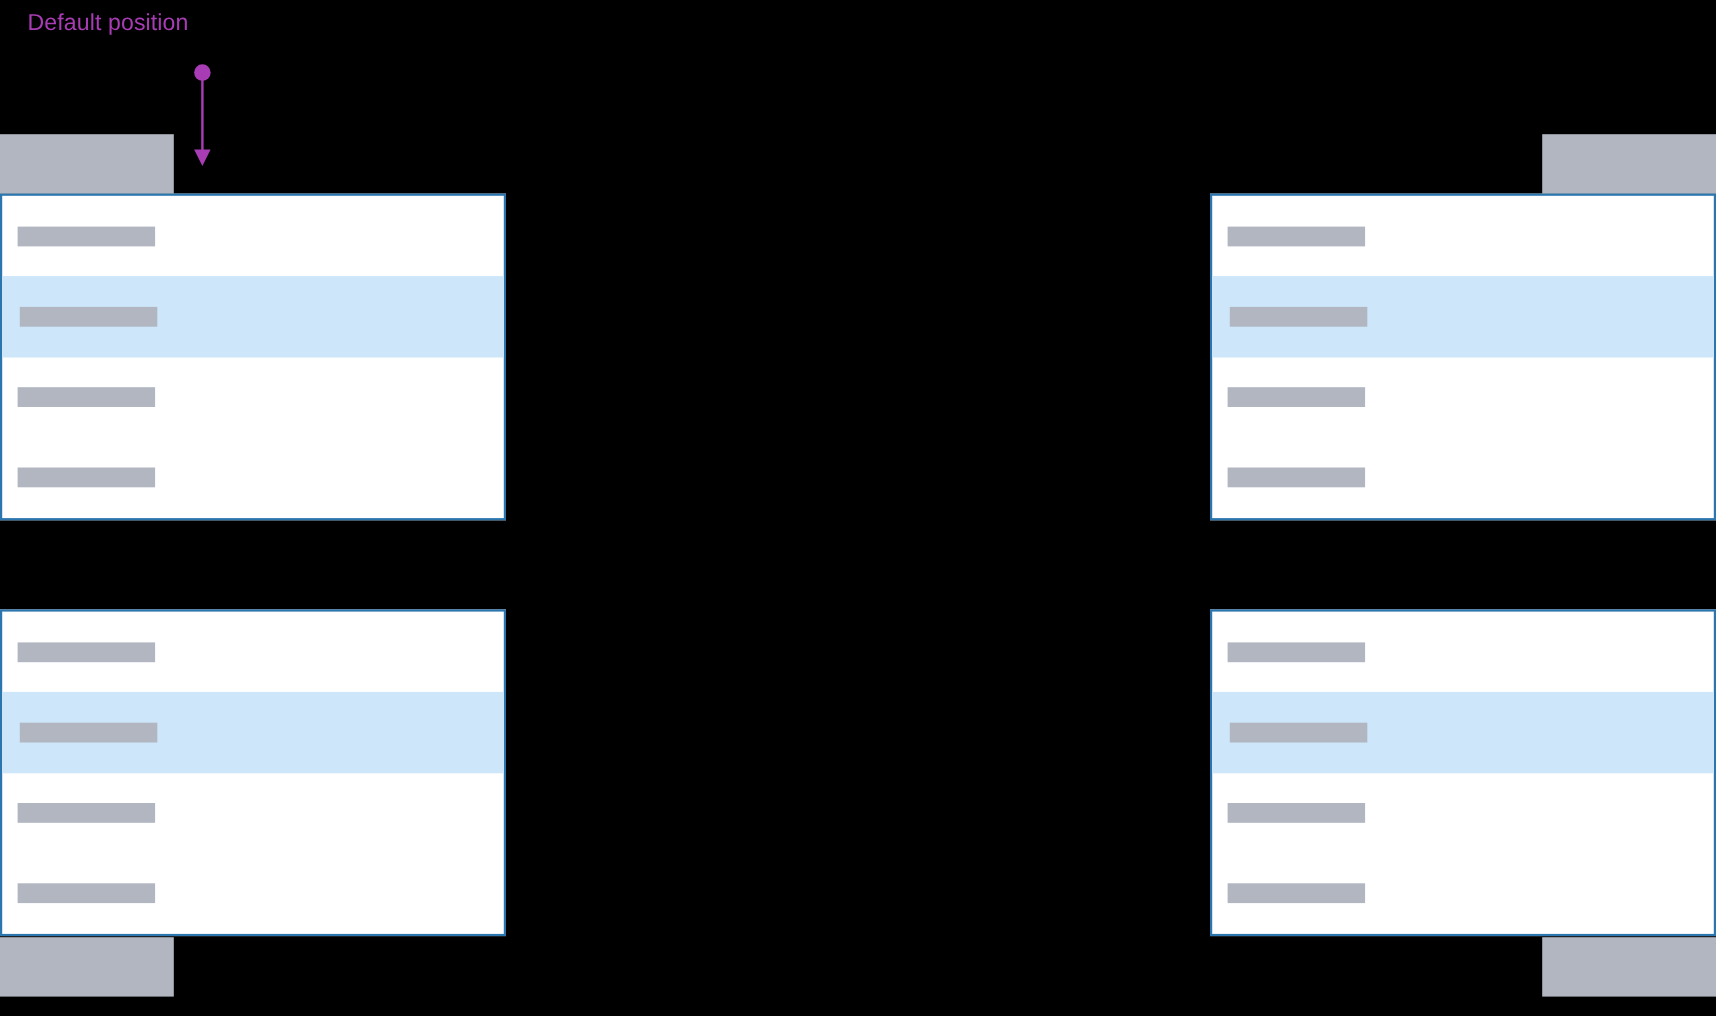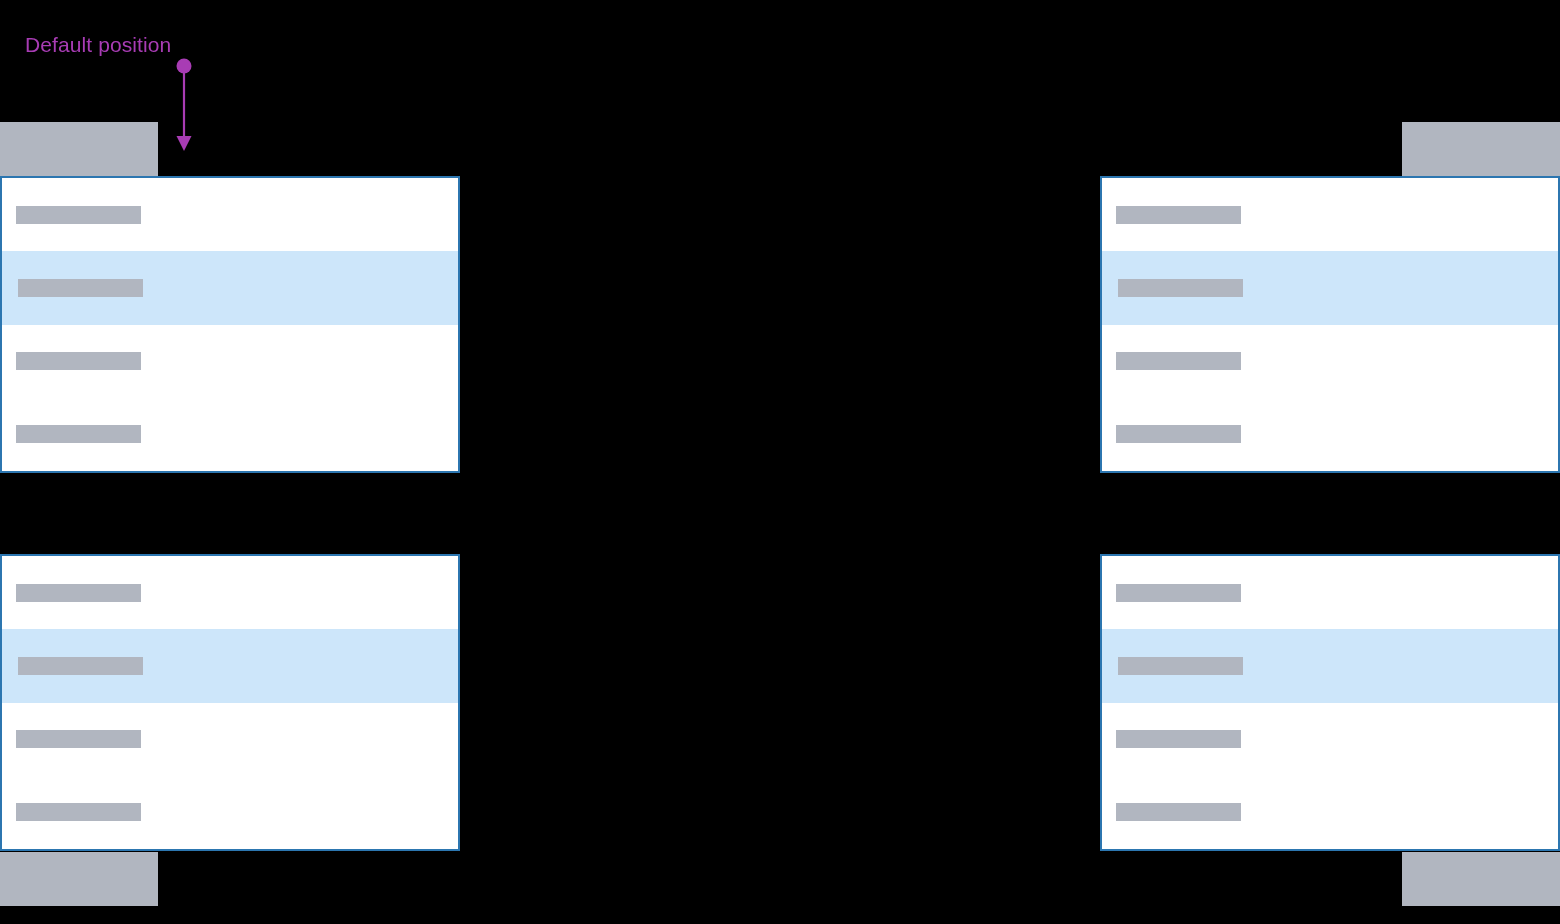--- a/index.html
+++ b/index.html
@@ -12,21 +12,21 @@
     height: 924px;
     position: relative;
     overflow: hidden;
     font-family: "Liberation Sans", sans-serif;
   }
 
   
   #annotation-label {
     position: absolute;
     left: 25px;
-    top: 32px;
+    top: 8px;
     font-size: 21px;
     line-height: 26px;
     color: #A83CB4;
     white-space: nowrap;
     letter-spacing: 0.1px;
   }
   #annotation-arrow {
     position: absolute;
     left: 168px;
     top: 56px;

